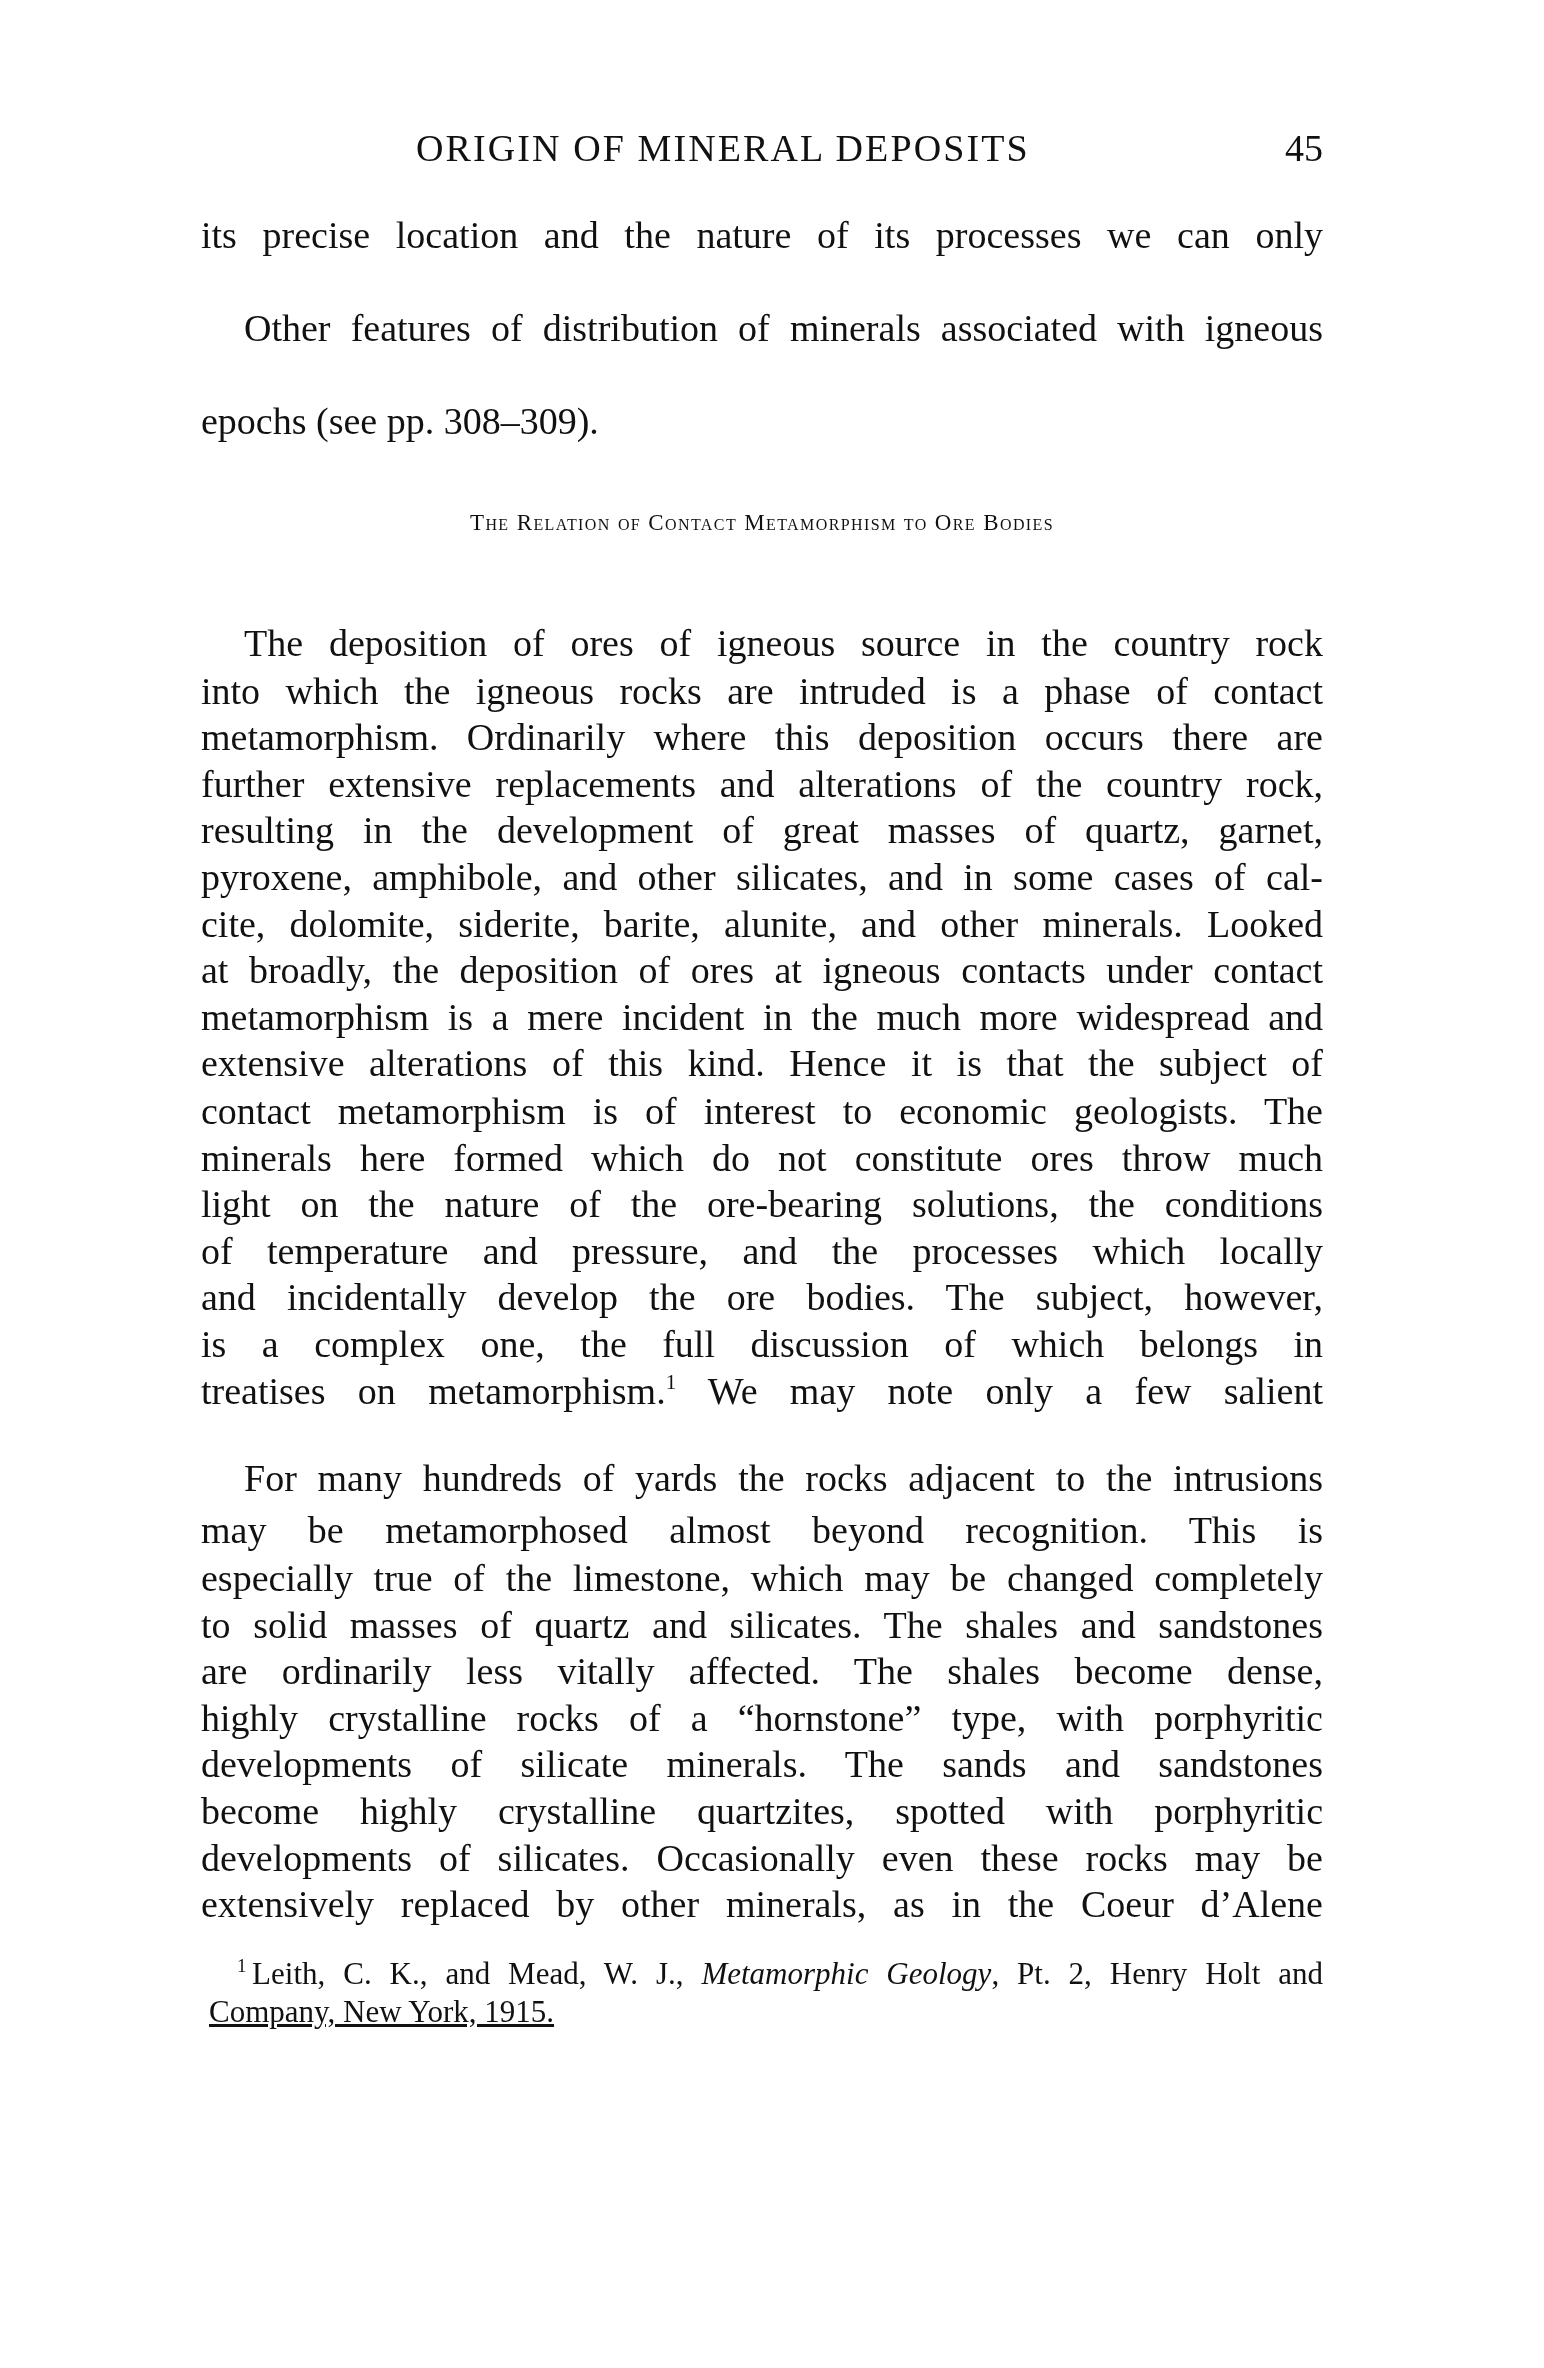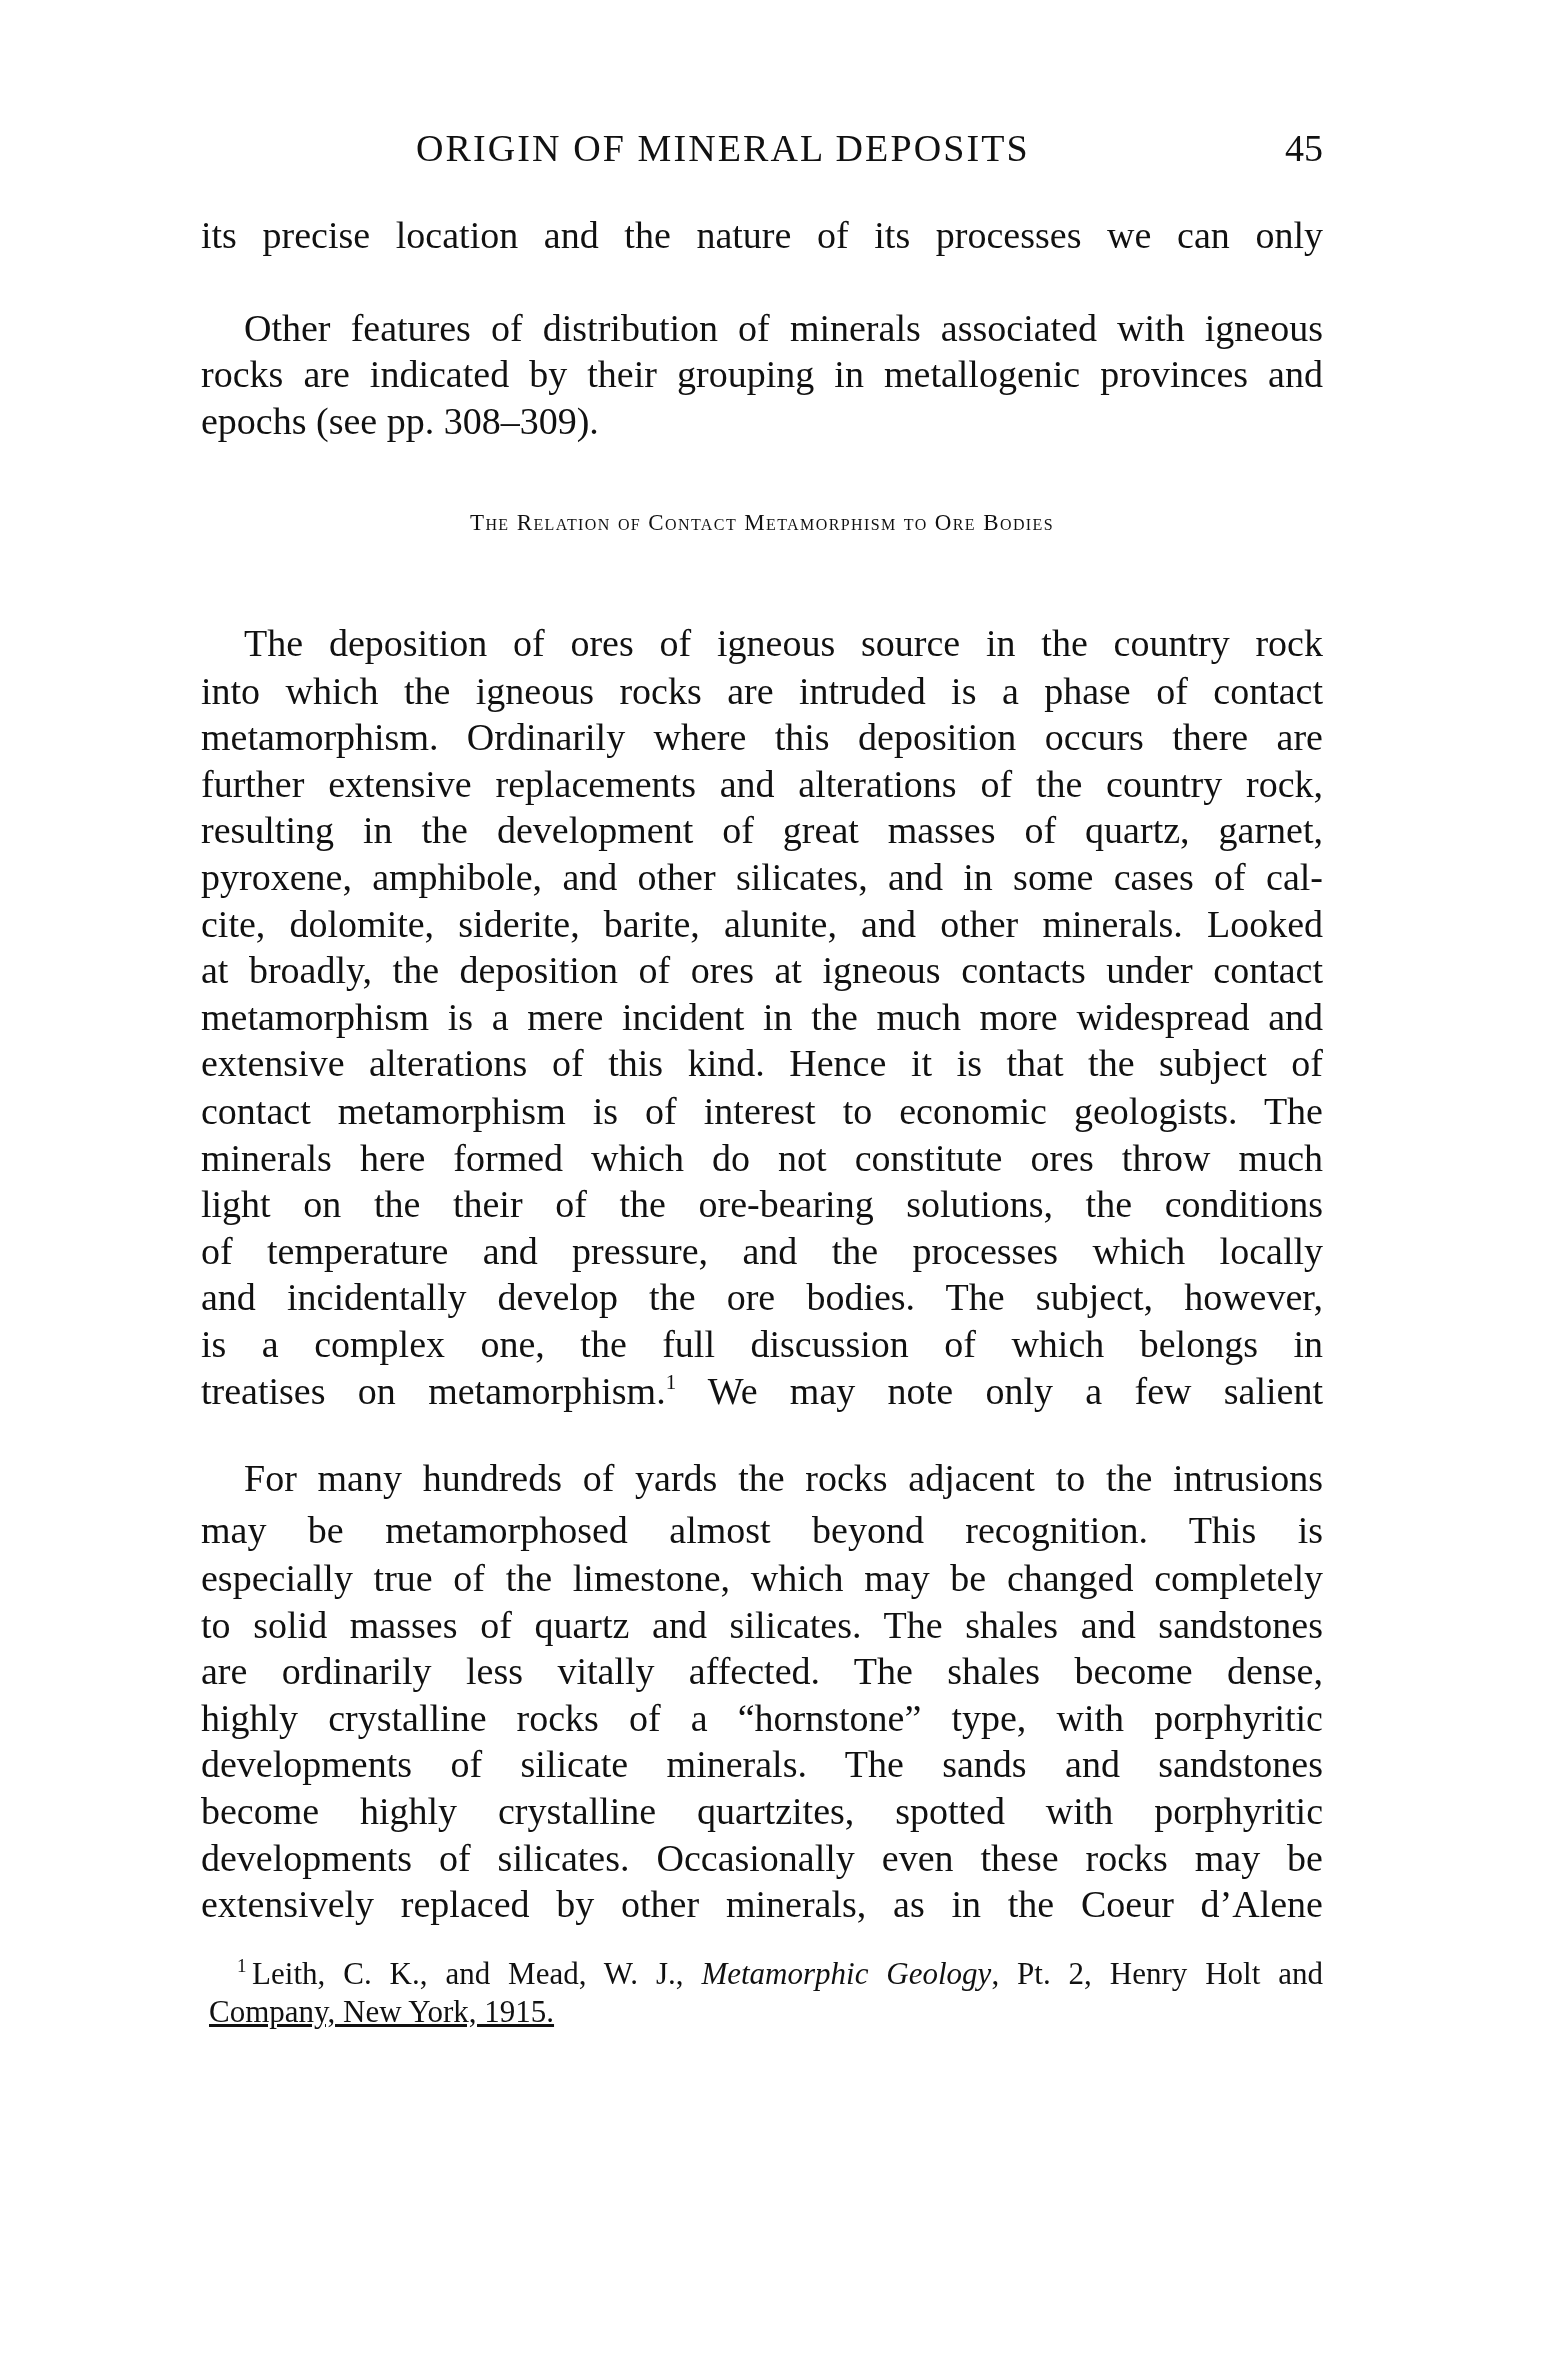--- a/index.html
+++ b/index.html
@@ -112,38 +112,37 @@
 <div class="page">
 
   <div class="running-head">
     <span class="running-title">ORIGIN OF MINERAL DEPOSITS</span>
     <span class="page-number">45</span>
   </div>
 
   <div class="line" style="top:213px;">its precise location and the nature of its processes we can only</div>
 
   <div class="line indent" style="top:306px;">Other features of distribution of minerals associated with igneous</div>
-  <div class="line" style="top:352px;">rocks are indicated by their grouping in metallogenic provinces and</div>
   <div class="line last" style="top:399px;">epochs (see pp. 308–309).</div>
 
   <div class="heading" style="top:502px;">The Relation of Contact Metamorphism to Ore Bodies</div>
 
   <div class="line indent" style="top:621px;">The deposition of ores of igneous source in the country rock</div>
   <div class="line" style="top:669px;">into which the igneous rocks are intruded is a phase of contact</div>
   <div class="line" style="top:715px;">metamorphism.  Ordinarily where this deposition occurs there are</div>
   <div class="line" style="top:762px;">further extensive replacements and alterations of the country rock,</div>
   <div class="line" style="top:808px;">resulting in the development of great masses of quartz, garnet,</div>
   <div class="line" style="top:855px;">pyroxene, amphibole, and other silicates, and in some cases of cal-</div>
   <div class="line" style="top:902px;">cite, dolomite, siderite, barite, alunite, and other minerals.  Looked</div>
   <div class="line" style="top:948px;">at broadly, the deposition of ores at igneous contacts under contact</div>
   <div class="line" style="top:995px;">metamorphism is a mere incident in the much more widespread and</div>
   <div class="line" style="top:1041px;">extensive alterations of this kind.  Hence it is that the subject of</div>
   <div class="line" style="top:1089px;">contact metamorphism is of interest to economic geologists.  The</div>
   <div class="line" style="top:1136px;">minerals here formed which do not constitute ores throw much</div>
-  <div class="line" style="top:1182px;">light on the their of the ore-bearing solutions, the conditions</div>
+  <div class="line" style="top:1182px;">light on the nature of the ore-bearing solutions, the conditions</div>
   <div class="line" style="top:1229px;">of temperature and pressure, and the processes which locally</div>
   <div class="line" style="top:1275px;">and incidentally develop the ore bodies.  The subject, however,</div>
   <div class="line" style="top:1322px;">is a complex one, the full discussion of which belongs in</div>
   <div class="line" style="top:1369px;"><span>treatises on metamorphism.</span><sup class="fn-ref">1</sup><span> We may note only a few salient</span></div>
 
   <div class="line indent" style="top:1456px;">For many hundreds of yards the rocks adjacent to the intrusions</div>
   <div class="line" style="top:1508px;">may be metamorphosed almost beyond recognition.  This is</div>
   <div class="line" style="top:1556px;">especially true of the limestone, which may be changed completely</div>
   <div class="line" style="top:1603px;">to solid masses of quartz and silicates.  The shales and sandstones</div>
   <div class="line" style="top:1649px;">are ordinarily less vitally affected.  The shales become dense,</div>

